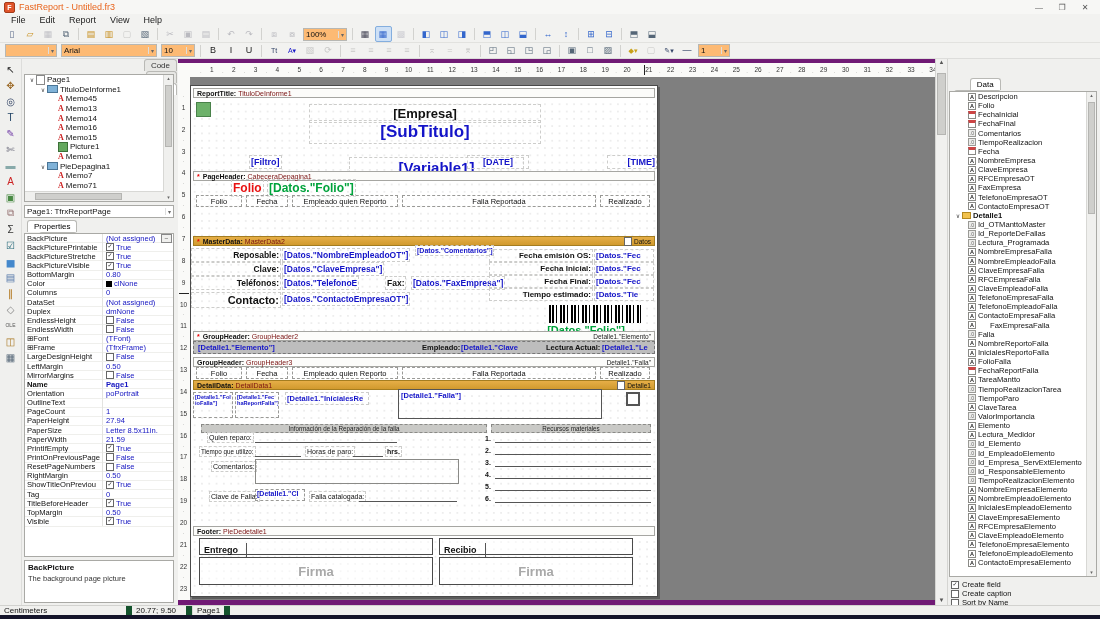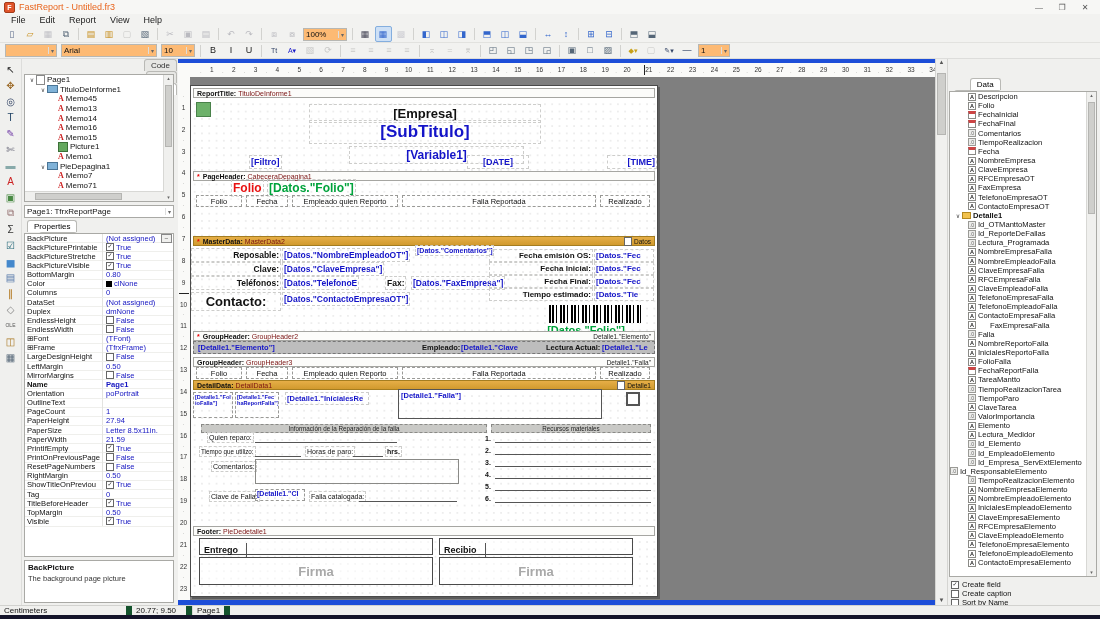--- a/index.html
+++ b/index.html
@@ -54,21 +54,21 @@
   .prow{display:flex;height:8.15px;font-size:7.6px;border-bottom:1px solid #efefec;align-items:center;}
   .pname{width:75px;flex:none;border-right:1px solid #e3e3e0;padding-left:2px;overflow:hidden;white-space:nowrap;}
   .pval{flex:1;color:#1414c0;padding-left:3px;overflow:hidden;white-space:nowrap;display:flex;align-items:center;gap:2px;}
   .cb{width:6px;height:6px;border:1px solid #666;background:#fff;flex:none;font-size:6px;line-height:5px;text-align:center;color:#222;}
   .csq{width:6px;height:6px;background:#000;flex:none;}
   .pbtn{width:9px;height:7px;border:1px solid #888;background:#f0f0ee;font-size:6px;line-height:6px;text-align:center;color:#333;margin-left:auto;margin-right:1px;flex:none;}
   #helpbox{left:2px;top:501px;width:150px;height:43px;background:#fff;border:1px solid #a9a9a5;box-sizing:border-box;padding:2px 3px;}
   #helptitle{font-size:8px;font-weight:bold;}
   #helptext{font-size:7.5px;color:#333;margin-top:2px;}
   
-  #designarea{left:178px;top:59px;width:757px;height:546px;background:#1d4ed8;}
+  #designarea{left:178px;top:59px;width:757px;height:546px;background:#701a75;}
   #hruler{position:absolute;left:0;top:4px;width:757px;height:14px;background:#fafaf8;border-bottom:1px solid #c9c9c6;overflow:hidden;}
   .rnum{position:absolute;top:3px;font-size:6.5px;color:#333;transform:translateX(-50%);}
   .rdot{position:absolute;top:6px;font-size:5px;color:#777;transform:translateX(-50%);}
   .rmark{position:absolute;top:2px;width:1px;height:10px;background:#222;}
   #vruler{position:absolute;left:0;top:18px;width:12px;height:523px;background:#fafaf8;border-right:1px solid #c9c9c6;overflow:hidden;}
   .vnum{position:absolute;left:0;width:11px;text-align:center;font-size:6.5px;color:#333;transform:translateY(-50%);}
   .vdot{position:absolute;left:0;width:11px;text-align:center;font-size:5px;color:#777;transform:translateY(-50%);}
   .vmark{position:absolute;left:1px;height:1px;width:10px;background:#222;}
   #canvas{position:absolute;left:12px;top:18px;width:745px;height:523px;background:#7f7f7f;overflow:hidden;}
   #page{position:absolute;left:0;top:8px;width:468px;height:512px;background:#fff;border:1px solid #4a4a4a;
@@ -684,21 +684,21 @@
   <div id="canvas">
     <div id="page">
 
       <div class="bhdr" style="top:2px;">
         <b>ReportTitle:</b>
         <span class="bname">TituloDeInforme1</span>
       </div>
       <div class="m" style="left:5px;top:16px;width:13px;height:13px;background:#6db16a;border:1px solid #49814a;"></div>
       <div class="m hd" style="left:120px;top:20px;width:228px;text-align:center;font-size:13px;font-weight:bold;">[Empresa]</div>
       <div class="m hd blue" style="left:120px;top:36px;width:228px;text-align:center;font-size:17px;">[SubTitulo]</div>
-      <div class="m hd blue" style="left:160px;top:62px;width:171px;text-align:center;font-size:12px;">[Variable1]</div>
+      <div class="m hd blue" style="left:160px;top:73px;width:171px;text-align:center;font-size:15px;">[Variable1]</div>
       <div class="m hd blue" style="left:60px;top:71px;font-size:9px;">[Filtro]</div>
       <div class="m hd blue" style="left:278px;top:71px;width:58px;text-align:center;font-size:9px;">[DATE]</div>
       <div class="m hd blue" style="right:2px;top:71px;width:46px;text-align:right;font-size:9px;">[TIME]</div>
 
       <div class="bhdr" style="top:85px;">
         <span class="bast">*</span>
         <b>PageHeader:</b>
         <span class="bname">CabeceraDepagina1</span>
       </div>
       <div class="m hd red" style="left:42px;top:95px;font-size:12px;">Folio</div>
@@ -721,21 +721,21 @@
           </span>
       </div>
       <div class="m hd" style="left:2px;top:164px;width:86px;text-align:right;font-size:8.5px;font-weight:bold;">Reposable:</div>
       <div class="m hd blue" style="left:93px;top:164px;font-size:8.5px;">[Datos."NombreEmpleadoOT"]</div>
       <div class="m hd" style="left:2px;top:178px;width:86px;text-align:right;font-size:8.5px;font-weight:bold;">Clave:</div>
       <div class="m hd blue" style="left:93px;top:178px;font-size:8.5px;">[Datos."ClaveEmpresa"]</div>
       <div class="m hd" style="left:2px;top:192px;width:86px;text-align:right;font-size:8.5px;font-weight:bold;">Teléfonos:</div>
       <div class="m hd blue" style="left:93px;top:192px;font-size:8.5px;">[Datos."TelefonoE</div>
       <div class="m hd" style="left:196px;top:192px;font-size:8.5px;font-weight:bold;">Fax:</div>
       <div class="m hd blue" style="left:222px;top:192px;font-size:8.5px;">[Datos."FaxEmpresa"]</div>
-      <div class="m hd" style="left:2px;top:208px;width:86px;text-align:center;font-size:13px;font-weight:bold;">Contacto:</div>
+      <div class="m hd" style="left:2px;top:208px;width:86px;text-align:right;font-size:11px;font-weight:bold;">Contacto:</div>
       <div class="m hd blue" style="left:93px;top:208px;font-size:8.5px;">[Datos."ContactoEmpresaOT"]</div>
       <div class="m hd blue" style="left:226px;top:161px;font-size:7px;">[Datos."Comentarios"]</div>
       <div class="m hd" style="left:300px;top:165px;width:100px;text-align:right;font-size:8px;font-weight:bold;">Fecha emisión OS:</div>
       <div class="m hd blue" style="left:405px;top:165px;width:56px;overflow:hidden;font-size:8px;">[Datos."Fec</div>
       <div class="m hd" style="left:300px;top:178px;width:100px;text-align:right;font-size:8px;font-weight:bold;">Fecha Inicial:</div>
       <div class="m hd blue" style="left:405px;top:178px;width:56px;overflow:hidden;font-size:8px;">[Datos."Fec</div>
       <div class="m hd" style="left:300px;top:191px;width:100px;text-align:right;font-size:8px;font-weight:bold;">Fecha Final:</div>
       <div class="m hd blue" style="left:405px;top:191px;width:56px;overflow:hidden;font-size:8px;">[Datos."Fec</div>
       <div class="m hd" style="left:300px;top:204px;width:100px;text-align:right;font-size:8px;font-weight:bold;">Tiempo estimado:</div>
       <div class="m hd blue" style="left:405px;top:204px;width:56px;overflow:hidden;font-size:8px;">[Datos."Tie</div>
@@ -1019,21 +1019,21 @@
           <span>Id_Elemento</span>
         </div>
         <div class="frow" style="padding-left: 18px;">
           <span class="fic i-num">.0</span>
           <span>Id_EmpleadoElemento</span>
         </div>
         <div class="frow" style="padding-left: 18px;">
           <span class="fic i-num">.0</span>
           <span>Id_Empresa_ServExtElemento</span>
         </div>
-        <div class="frow" style="">
+        <div class="frow" style="padding-left: 18px;">
           <span class="fic i-num">.0</span>
           <span>Id_ResponsableElemento</span>
         </div>
         <div class="frow" style="padding-left: 18px;">
           <span class="fic i-num">.0</span>
           <span>TiempoRealizacionElemento</span>
         </div>
         <div class="frow" style="padding-left: 18px;">
           <span class="fic i-str">A</span>
           <span>NombreEmpresaElemento</span>

